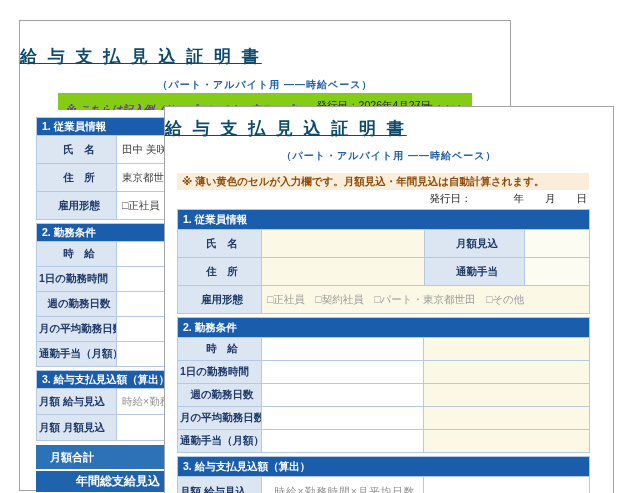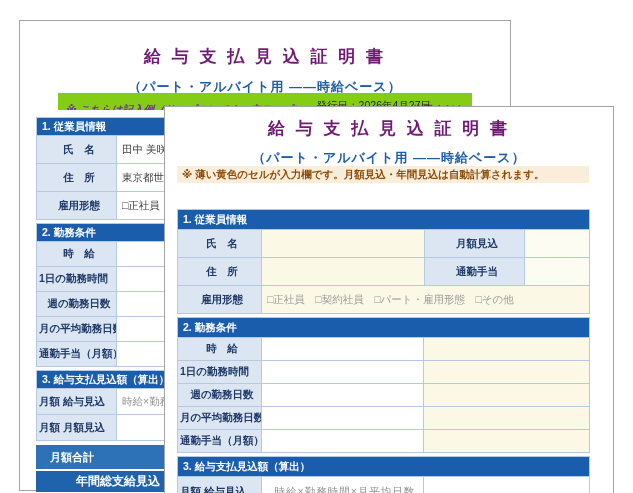--- a/index.html
+++ b/index.html
@@ -4,24 +4,24 @@
 <style>
   html,body{margin:0;padding:0;background:#fff;}
   #screen{
     position:relative;width:633px;height:493px;overflow:hidden;background:#ffffff;
     font-family:"Liberation Sans","DejaVu Sans",sans-serif;color:#333;
   }
   .sheet{position:absolute;background:#ffffff;border:1px solid #a3a3a3;box-sizing:border-box;}
   #back-sheet{left:19px;top:20px;width:492px;height:471px;z-index:1;}
   #front-sheet{left:164px;top:106px;width:450px;height:400px;z-index:2;border-bottom:none;}
 
-  .doc-title{position:absolute;left:0;width:100%;text-align:center;color:#701a75;
-    font-weight:bold;font-size:17px;letter-spacing:3px;white-space:nowrap;}
+  .doc-title{position:absolute;left:0;width:100%;color:#0c4a6e;
+    font-weight:bold;font-size:17px;letter-spacing:3px;white-space:nowrap;text-decoration:underline;}
   .doc-subtitle{position:absolute;left:0;width:100%;text-align:center;color:#1f5fa9;
-    font-weight:bold;font-size:13px;letter-spacing:1px;white-space:nowrap;}
+    font-weight:bold;font-size:10px;letter-spacing:1px;white-space:nowrap;}
   .note-band{position:absolute;text-align:center;font-weight:bold;font-size:10.5px;
     white-space:nowrap;overflow:hidden;box-sizing:border-box;line-height:17px;height:17px;}
   .note-pink{left:0;width:100%;}
   .note-pink span{display:inline-block;background:#84cc16;color:#7030a0;padding:8px 8px;height:17px;font-style:italic;}
   .note-yellow{background:#faeedb;color:#8f4b08;text-align:left;padding-left:5px;}
   .issue-date{position:absolute;font-size:10.5px;color:#222;white-space:nowrap;}
 
   table.grid{position:absolute;border-collapse:collapse;table-layout:fixed;}
   table.grid td{border:1px solid #b5c9e5;overflow:hidden;white-space:nowrap;
     font-size:10.5px;padding:0 0 0 5px;box-sizing:border-box;}
@@ -138,21 +138,22 @@
     </tbody>
       </table>
 
     <div class="bar bar-total" style="left:16px;top:424px;width:415px;height:24px;">月額合計</div>
     <div class="bar bar-annual" style="left:16px;top:450px;width:415px;height:21px;">年間総支給見込</div>
   </div>
 
   <div class="sheet" id="front-sheet">
     <div class="doc-title" style="top:10px;">給 与 支 払 見 込 証 明 書</div>
     <div class="doc-subtitle" style="top:42px;">（パート・アルバイト用 ――時給ベース）</div>
-    <div class="note-band note-yellow" style="left:12px;top:59px;width:412px;">※ 薄い黄色のセルが入力欄です。月額見込・年間見込は自動計算されます。</div>
+    <div class="note-band note-yellow" style="left:12px;top:66px;width:412px;">※ 薄い黄色のセルが入力欄です。月額見込・年間見込は自動計算されます。</div>
+    <div class="issue-date" style="top:85px;right:26px;">発行日：　　　　年　　月　　日</div>
 
     <table class="grid" style="left:12px;top:102px;width:412px;">
       <colgroup>
           <col style="width:84px">
           <col style="width:163px">
           <col style="width:100px">
           <col style="width:65px">
         </colgroup>
       <tbody>
           <tr style="height:20px;">
@@ -165,21 +166,21 @@
         <td class="inp2"></td>
       </tr>
       <tr style="height:28px;">
         <td class="lbl">住　所</td>
         <td class="inp"></td>
         <td class="lbl">通勤手当</td>
         <td class="inp2"></td>
       </tr>
       <tr style="height:28px;">
         <td class="lbl">雇用形態</td>
-        <td class="opts" colspan="3">□正社員　□契約社員　□パート・雇用形態　□その他</td>
+        <td class="opts" colspan="3">□正社員　□契約社員　□パート・東京都世田　□その他</td>
       </tr>
     </tbody>
       </table>
 
     <table class="grid" style="left:12px;top:210px;width:412px;">
       <colgroup>
           <col style="width:84px">
           <col style="width:162px">
           <col style="width:166px">
         </colgroup>

